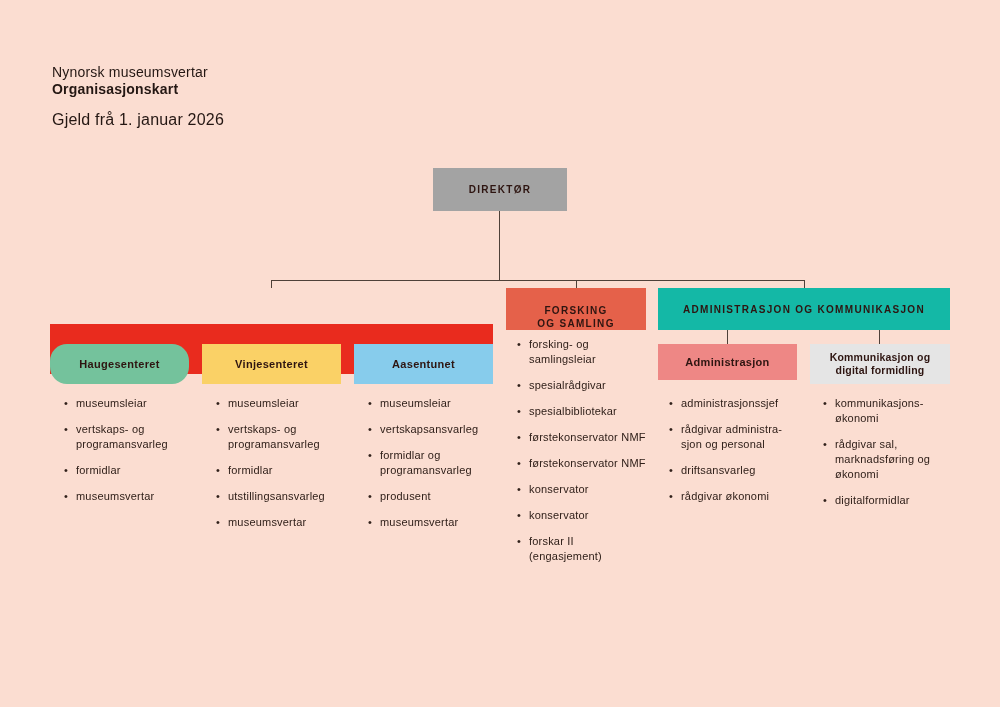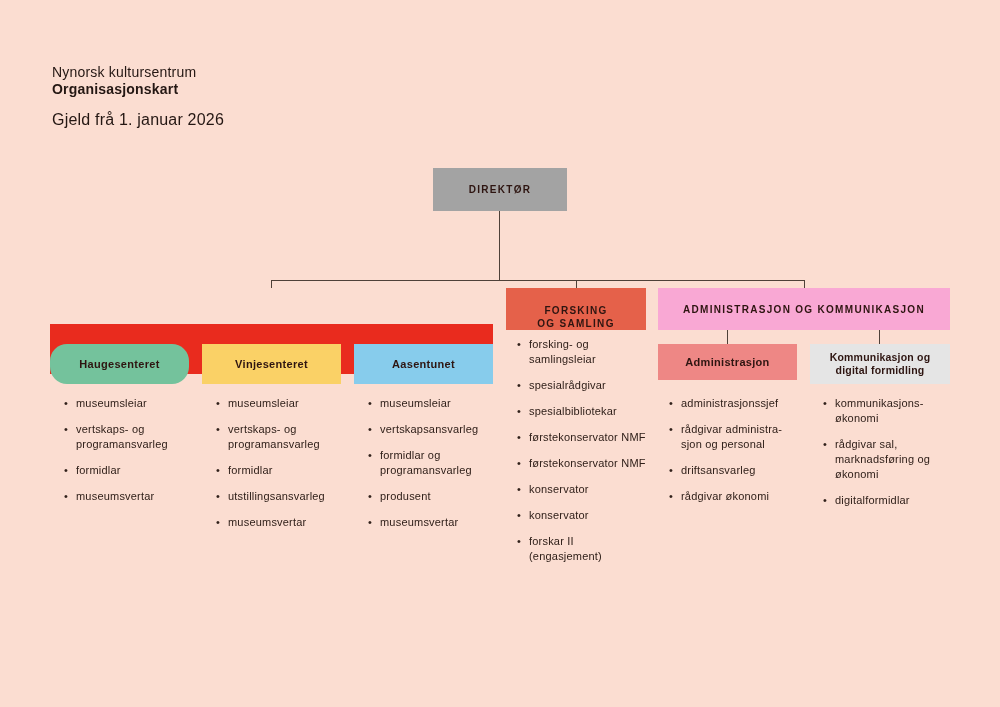--- a/index.html
+++ b/index.html
@@ -65,21 +65,21 @@
   #list-forsking{ left:516px; top:337px; width:140px; }
   #list-administrasjon { left:668px; top:396px; width:132px; }
   #list-kommunikasjon  { left:822px; top:396px; width:124px; }
 </style>
 </head>
 <body>
 
 <div id="canvas" style="background: rgb(251, 221, 209);">
 
   <div class="hdr">
-    <div class="org-name">Nynorsk kultursentrum</div>
+    <div class="org-name">Nynorsk museumsvertar</div>
     <div class="doc-title">Organisasjonskart</div>
     <div class="valid-from">Gjeld frå 1. januar 2026</div>
   </div>
 
   <div class="cline" style="left:499px; top:211px; width:1px; height:69px;"></div>
   <div class="cline" style="left:271px; top:280px; width:533px; height:1px;"></div>
   <div class="cline" style="left:271px; top:280px; width:1px; height:8px;"></div>
   <div class="cline" style="left:576px; top:280px; width:1px; height:8px;"></div>
   <div class="cline" style="left:804px; top:280px; width:1px; height:8px;"></div>
   <div class="cline" style="left:119px; top:330px; width:1px; height:14px;"></div>
@@ -92,21 +92,21 @@
     <span class="lbl top-lbl">DIREKTØR</span>
   </div>
 
   <div class="box" id="box-formidling" style="background: rgb(233, 43, 30);">
     <span class="lbl top-lbl">FORMIDLING</span>
   </div>
   <div class="box" id="box-forsking" style="background: rgb(229, 97, 74);">
     <span class="lbl top-lbl">FORSKING
 OG SAMLING</span>
   </div>
-  <div class="box" id="box-admin" style="background: #f9a8d4;">
+  <div class="box" id="box-admin" style="background: #14b8a6;">
     <span class="lbl top-lbl">ADMINISTRASJON OG KOMMUNIKASJON</span>
   </div>
 
   <div class="box" id="box-hauge" style="background: rgb(116, 194, 156); border-radius: 17px;">
     <span class="lbl unit-lbl">Haugesenteret</span>
   </div>
   <div class="box" id="box-vinje" style="background: rgb(250, 209, 102);">
     <span class="lbl unit-lbl">Vinjesenteret</span>
   </div>
   <div class="box" id="box-aasen" style="background: rgb(135, 204, 236);">

